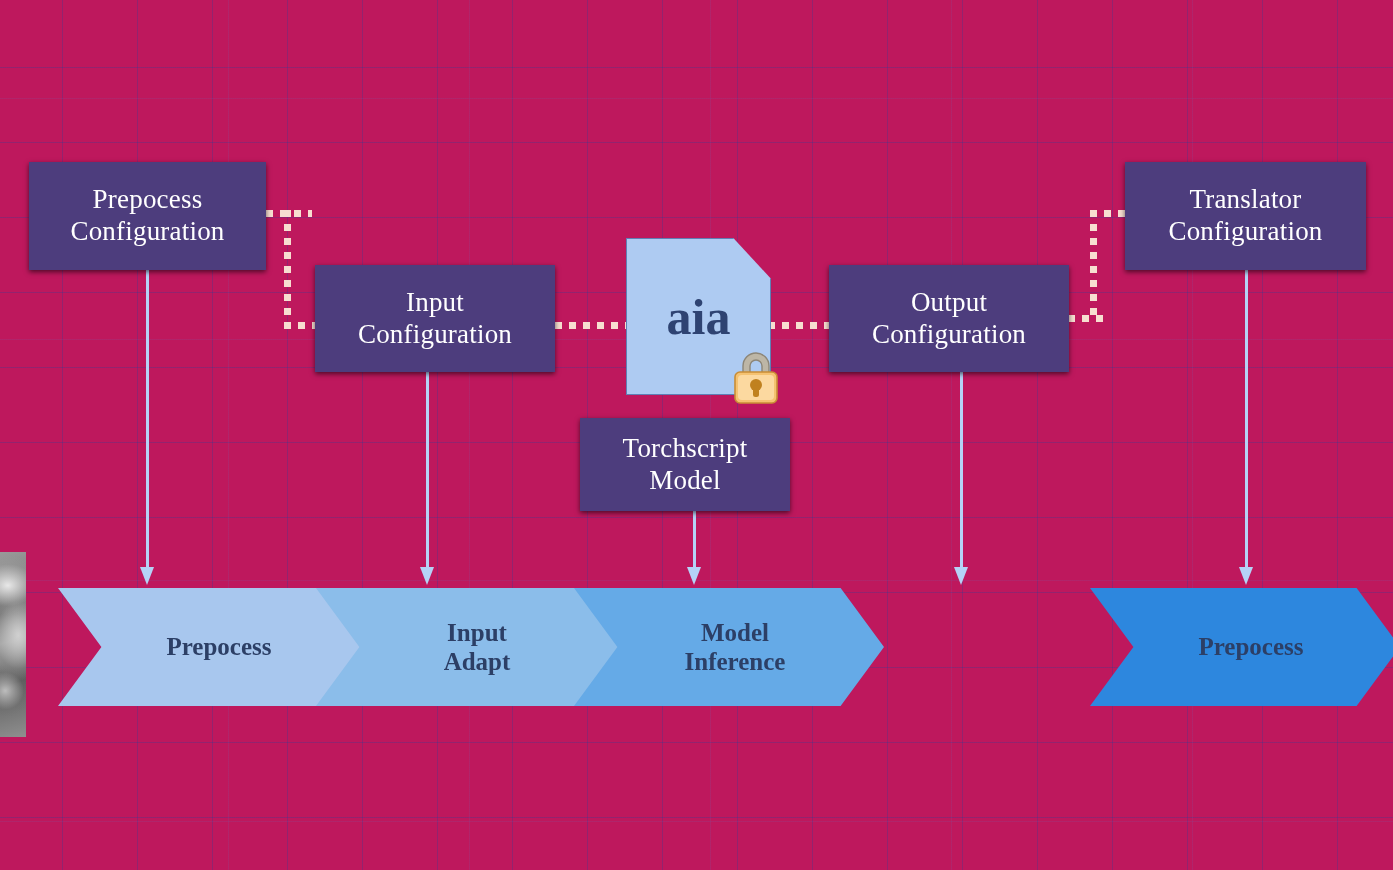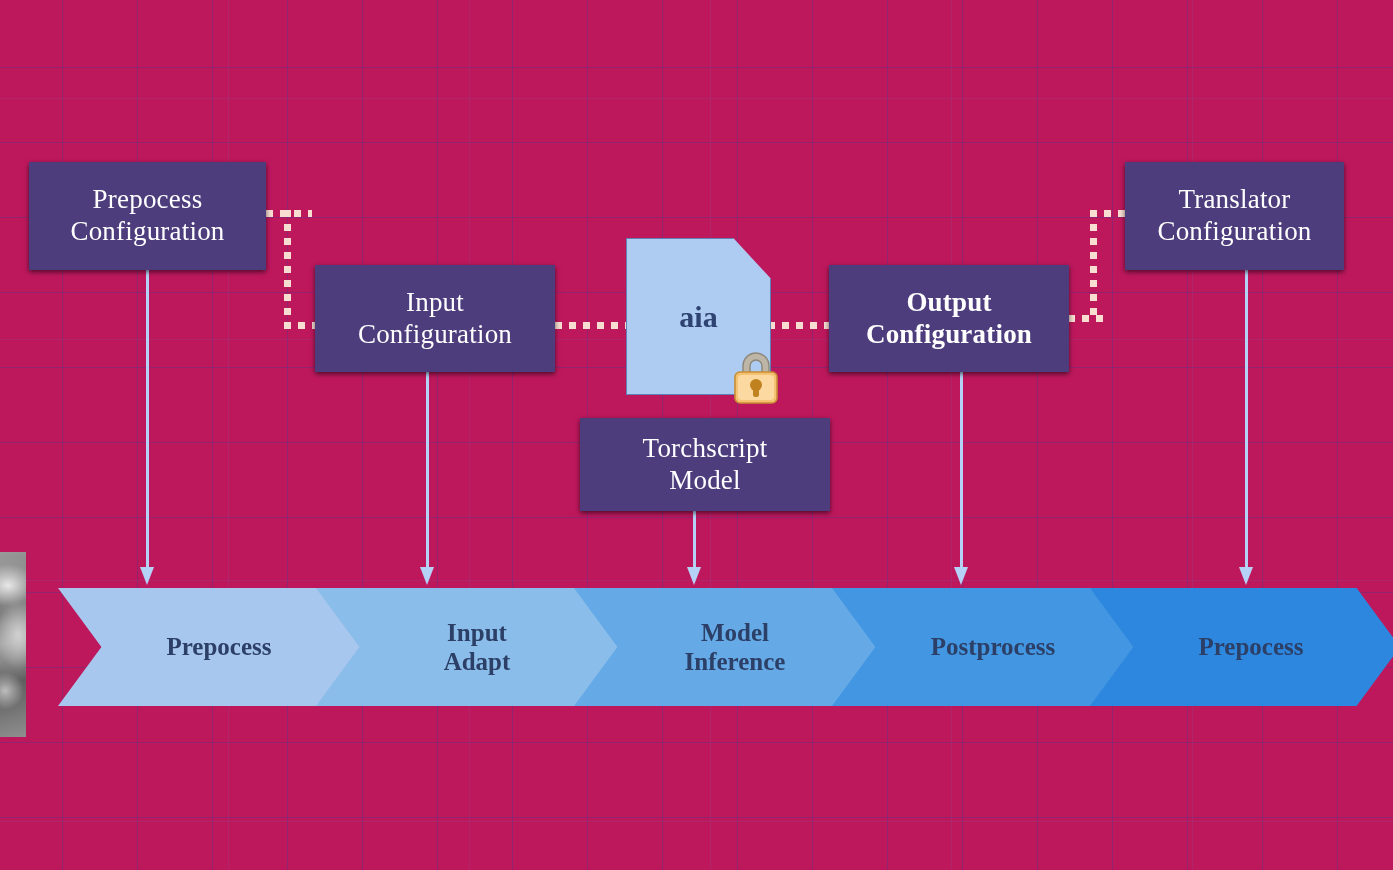--- a/index.html
+++ b/index.html
@@ -71,21 +71,21 @@
     background: #aecbf2;
     border: 1px solid #5f7fb5;
     clip-path: polygon(0 0, 74% 0, 100% 26%, 100% 100%, 0 100%);
   }
   .doc-label {
     position: absolute;
     left: 0; right: 0;
     top: 50%;
     transform: translateY(-50%);
     text-align: center;
-    font-size: 30px;
+    font-size: 50px;
     font-weight: bold;
     color: #2e4372;
     font-family: "Liberation Serif", serif;
   }
   .lock-icon {
     position: absolute;
     left: 726px;
     top: 344px;
     width: 60px;
     height: 62px;
@@ -197,31 +197,31 @@
   <div class="cfg-box" style="left:29px; top:162px; width:237px; height:108px;">
     <span>Prepocess
 Configuration</span>
   </div>
 
   <div class="cfg-box" style="left:315px; top:265px; width:240px; height:107px;">
     <span>Input
 Configuration</span>
   </div>
 
-  <div class="cfg-box" style="left:829px; top:265px; width:240px; height:107px;font-weight:bold;">
+  <div class="cfg-box" style="left:829px; top:265px; width:240px; height:107px;">
     <span>Output
 Configuration</span>
   </div>
 
-  <div class="cfg-box" style="left:1125px; top:162px; width:219px; height:108px;">
+  <div class="cfg-box" style="left:1125px; top:162px; width:241px; height:108px;">
     <span>Translator
 Configuration</span>
   </div>
 
-  <div class="cfg-box" style="left:580px; top:418px; width:250px; height:93px;">
+  <div class="cfg-box" style="left:580px; top:418px; width:210px; height:93px;">
     <span>Torchscript
 Model</span>
   </div>
 
   <div class="doc" style="left:626px; top:238px; width:143px; height:155px;">
     <div class="doc-label">aia</div>
   </div>
 
   <svg class="lock-icon" viewBox="0 0 60 62">
     <path d="M17 30 V22 a13 13 0 0 1 26 0 V30 h-7 V22 a6 6 0 0 0 -12 0 V30 Z" fill="#bdb6a6" stroke="#8d8678" stroke-width="1.4"></path>
@@ -238,21 +238,18 @@
   <div class="chevron" style="left:316px; width:310px; background:#8bbdea;">
     <span class="ctext">Input
 Adapt</span>
   </div>
 
   <div class="chevron" style="left:574px; width:310px; background:#65aae7;">
     <span class="ctext">Model
 Inference</span>
   </div>
 
-  <div class="chevron" style="left:832px; width:310px; background:#4296e2;">
-    <span class="ctext">Postprocess</span>
-  </div>
 
   <div class="chevron" style="left:1090px; width:310px; background:#2d87de;">
     <span class="ctext">Prepocess</span>
   </div>
 
 </div>
 
 </body></html>

